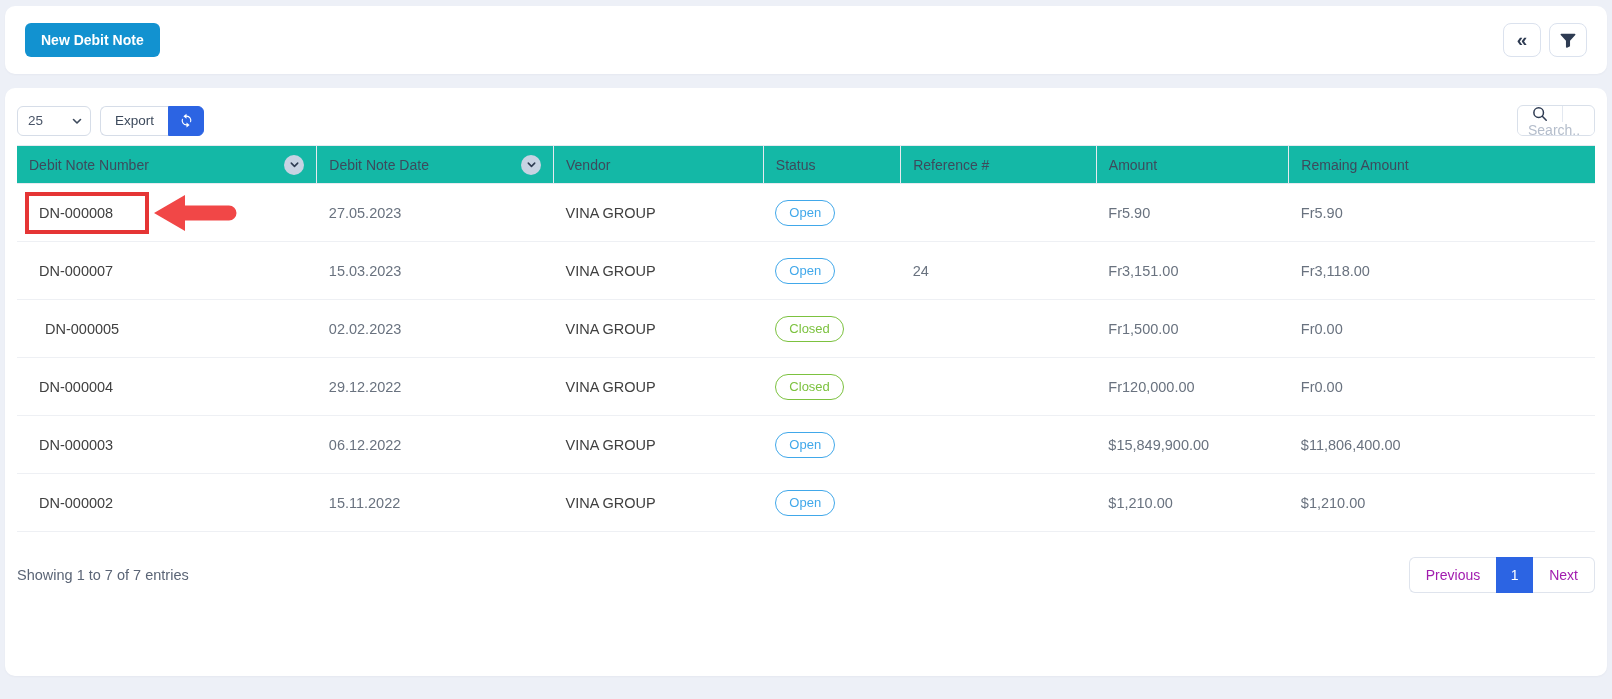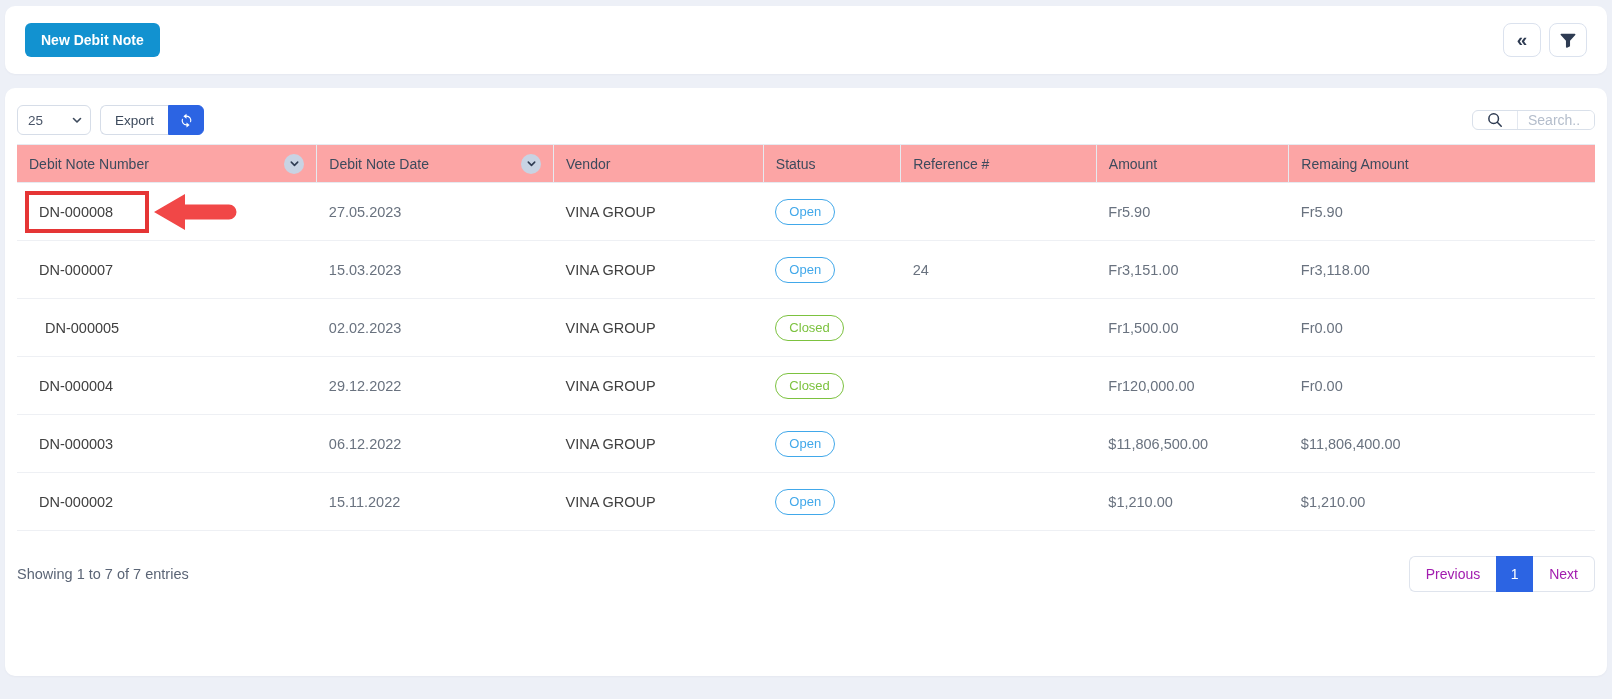--- a/index.html
+++ b/index.html
@@ -100,23 +100,24 @@
     border: 1px solid #2c64e3;
     border-radius: 0 6px 6px 0;
     display: flex; align-items: center; justify-content: center;
     cursor: pointer;
   }
   .search-group {
     display: flex;
     align-items: stretch;
     border: 1px solid #d9e0ea;
     border-radius: 6px;
-    height: 20px;
+    height: 31px;
     background: #ffffff;
     overflow: hidden;
+    flex-direction: column;
   }
   .search-btn {
     width: 45px;
     display: flex; align-items: center; justify-content: center;
     border-right: 1px solid #e3e8f0;
     cursor: pointer;
   }
   .search-group input {
     border: none; outline: none;
     width: 76px;
@@ -127,21 +128,21 @@
   }
   .search-group input::placeholder { color: #b4bdcb; }
 
   table {
     width: 100%;
     border-collapse: collapse;
     table-layout: fixed;
     margin-top: 9px;
   }
   thead th {
-    background: #fca5a5;
+    background: #14b8a6;
     height: 38px;
     font-size: 14px;
     font-weight: normal;
     color: #3d4a5c;
     text-align: center;
     padding: 0 12px;
     border-top: 1px solid #e6eaf0;
     border-bottom: 1px solid #e6eaf0;
     cursor: pointer;
   }
@@ -369,21 +370,21 @@
           <td></td>
           <td>Fr120,000.00</td>
           <td>Fr0.00</td>
         </tr>
         <tr>
           <td><a class="cell-link" style="margin-left: 10px;">DN-000003</a></td>
           <td>06.12.2022</td>
           <td><a class="cell-link">VINA GROUP</a></td>
           <td><span class="badge open">Open</span></td>
           <td></td>
-          <td>$11,806,500.00</td>
+          <td>$15,849,900.00</td>
           <td>$11,806,400.00</td>
         </tr>
         <tr>
           <td><a class="cell-link" style="margin-left: 10px;">DN-000002</a></td>
           <td>15.11.2022</td>
           <td><a class="cell-link">VINA GROUP</a></td>
           <td><span class="badge open">Open</span></td>
           <td></td>
           <td>$1,210.00</td>
           <td>$1,210.00</td>

